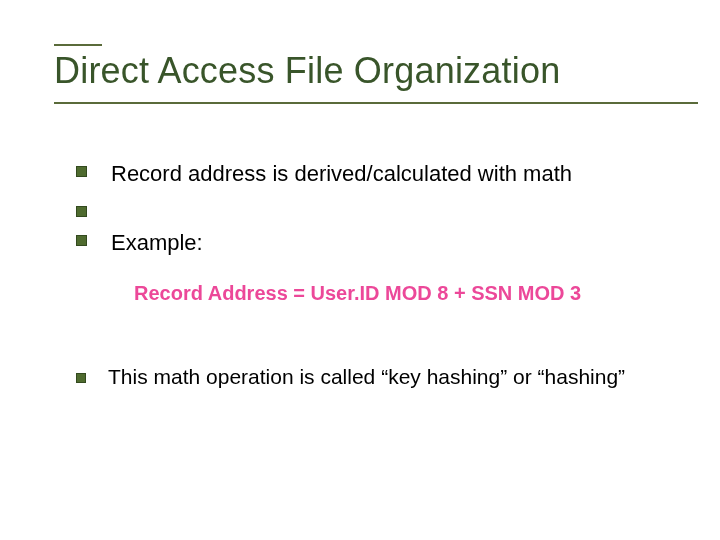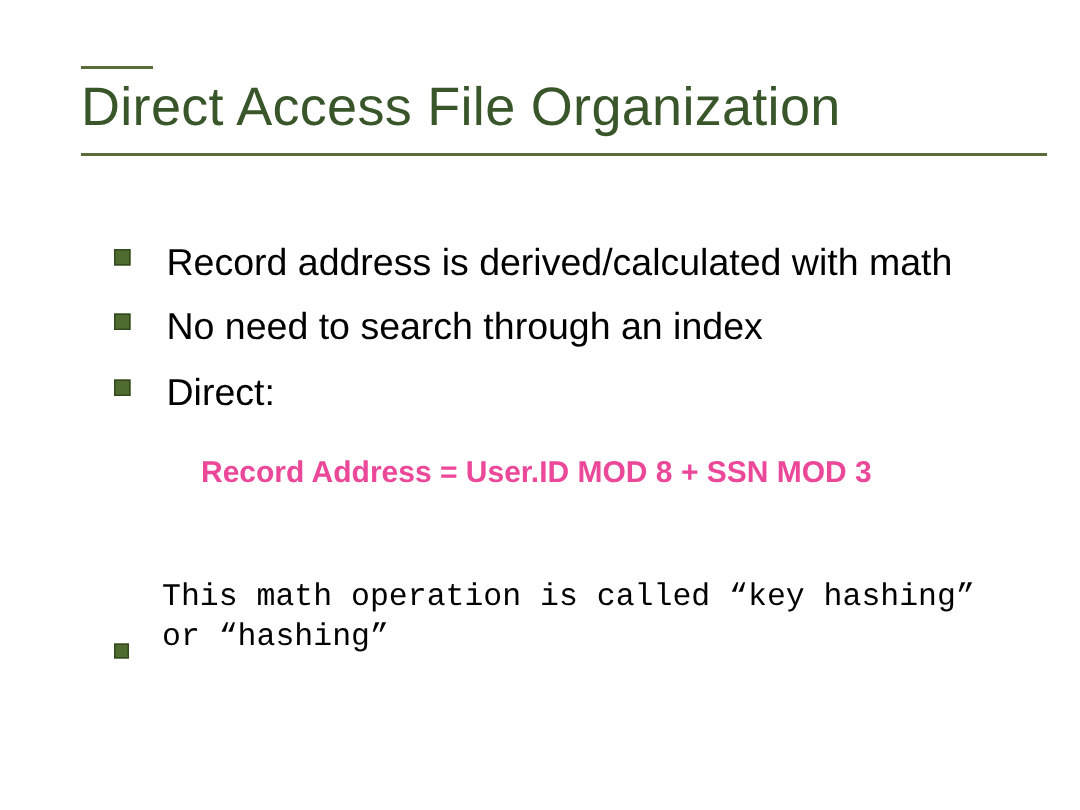--- a/index.html
+++ b/index.html
@@ -40,40 +40,39 @@
   .bullet-square {
     width: 11px;
     height: 11px;
     background: #4f6b2f;
     border: 1px solid #334a1f;
     margin-top: 10px;
     margin-right: 20px;
     flex: 0 0 auto;
   }
   .bullet-text {
-    font-size: 25px;
+    font-size: 22px;
     color: #000;
     line-height: 1.25;
   }
   .sub-block {
     padding: 14px 0 0 62px;
   }
   .sub-line {
     font-size: 20px;
     color: #ec4899;
     font-weight: 700;
     margin-bottom: 28px;
   }
   .bottom-block {
     padding-top: 22px;
   }
   .bullet-item-sm {
     display: flex;
-    align-items: flex-end;
-    font-family: Liberation Mono, monospace;
+    align-items: center;
   }
   .bullet-square-sm {
     width: 10px;
     height: 10px;
     background: #4f6b2f;
     border: 1px solid #334a1f;
     margin-top: 7px;
     margin-right: 18px;
     flex: 0 0 auto;
   }
@@ -96,25 +95,24 @@
 
   <div class="body">
 
     <ul class="bullet-list">
       <li class="bullet-item">
         <span class="bullet-square"></span>
         <span class="bullet-text">Record address is derived/calculated with math</span>
       </li>
       <li class="bullet-item">
         <span class="bullet-square"></span>
-        <span class="bullet-text">No need to search through an index</span>
       </li>
       <li class="bullet-item">
         <span class="bullet-square"></span>
-        <span class="bullet-text">Direct:</span>
+        <span class="bullet-text">Example:</span>
       </li>
     </ul>
 
     <div class="sub-block">
       <div class="sub-line">Record Address = User.ID MOD 8 + SSN MOD 3</div>
     </div>
 
     <div class="bottom-block">
       <div class="bullet-item-sm">
         <span class="bullet-square-sm"></span>

